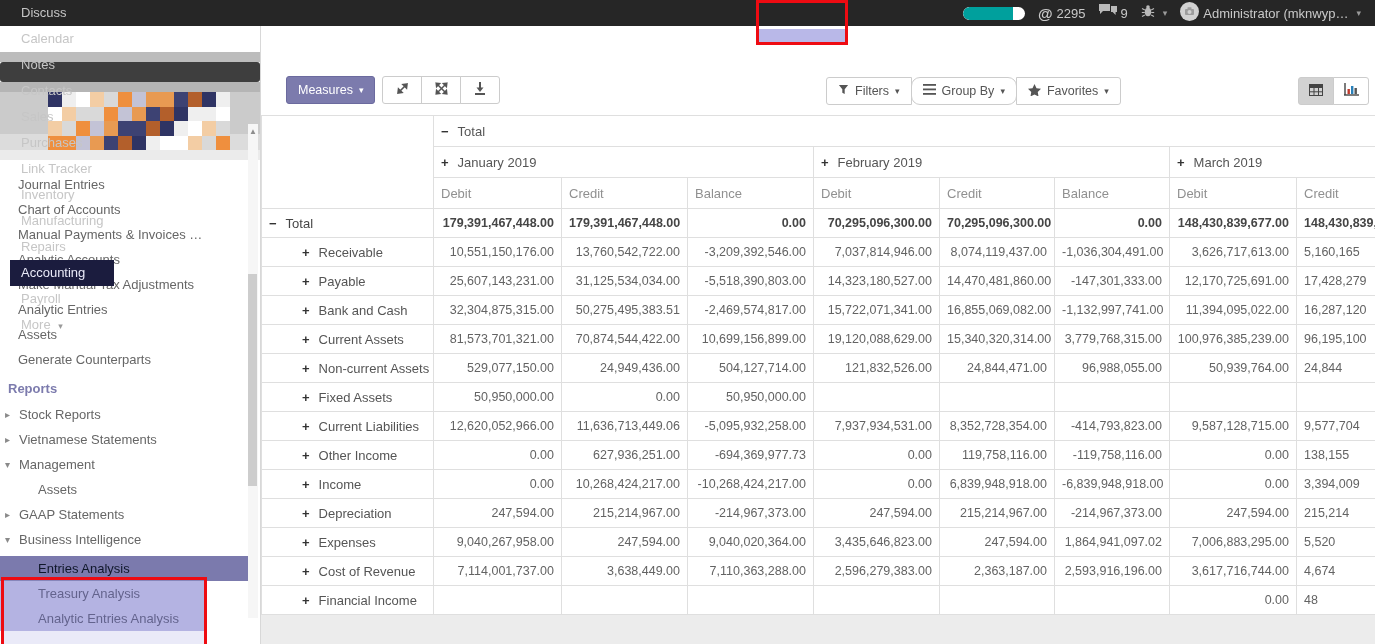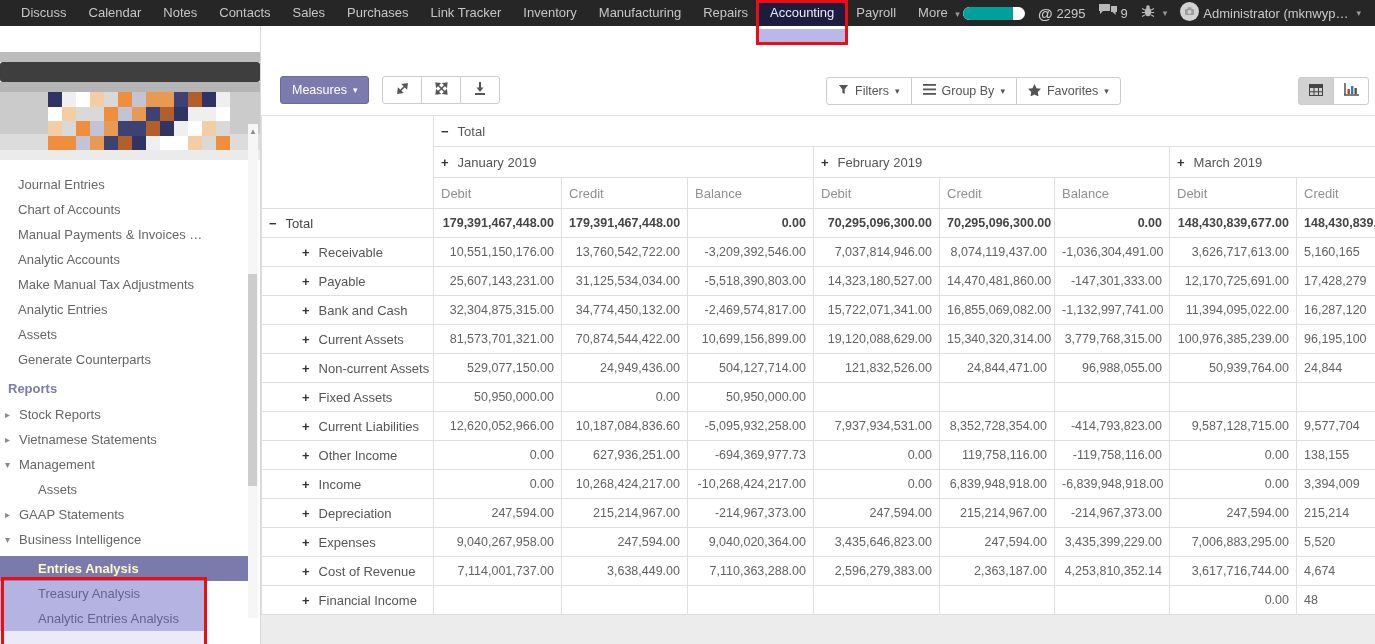--- a/index.html
+++ b/index.html
@@ -1,21 +1,21 @@
 <!DOCTYPE html>
 <html><head>
 <meta charset="utf-8">
 <style>
   * { box-sizing: border-box; margin: 0; padding: 0; }
   html,body { width:1375px; height:644px; overflow:hidden; }
   body { font-family:"Liberation Sans","DejaVu Sans",sans-serif; background:#fff; position:relative; }
 
   
   .topbar { position:absolute; left:0; top:0; width:1375px; height:26px; background:#262626; display:flex; align-items:stretch; z-index:4; }
-  .nav-menus { display:flex; padding-left:10px; }
+  .nav-menus { display:flex; padding-left:10px;flex-direction:column; }
   .nav-item { color:#c6c6c6; font-size:13px; line-height:26px; padding:0 11px; cursor:pointer; white-space:nowrap; }
   .nav-item.active { background:#1b1c3e; color:#eaeaf8; }
   .nav-caret { font-size:9px; color:#9a9a9a; margin-left:4px; }
   .systray { position:absolute; right:0; top:0; height:26px; display:flex; align-items:center; gap:13px; padding-right:14px; }
   .systray .txt { color:#c9c9c9; font-size:13px;text-align:right; }
   .timer { width:62px; height:13px; border-radius:7px; background:#fff; overflow:hidden; }
   .timer-fill { height:100%; background:#00a09d; border-radius:7px 0 0 7px; }
   .at-sign { color:#c9c9c9; font-size:15px; font-weight:bold; }
   .sys-group { display:flex; align-items:center; gap:4px; cursor:pointer; }
 
@@ -35,48 +35,48 @@
   .lb5 { top:108px; height:16px; background:#dcdcdc; }
   .lb6 { top:124px; height:10px; background:#ebebeb; }
   .mosaic { position:absolute; left:48px !important; top:66px; width:182px !important; height:58px; display:grid; grid-template-columns:repeat(13,14px); grid-auto-rows:14.5px; }
   .side-menu { list-style:none; }
   .side-menu li { height:25px; line-height:25px; font-size:13px; color:#666; padding-left:18px; cursor:pointer; white-space:nowrap; overflow:hidden; }
   .reports-hdr { height:30px; line-height:34px; padding-left:8px; font-size:13px; font-weight:bold; color:#7c7bad; }
   .tree-row { position:relative; height:25px; line-height:25px; font-size:13px; color:#666; padding-left:19px; cursor:pointer; white-space:nowrap; }
   .tree-row .arrow { position:absolute; left:5px; top:0; font-size:10px; color:#8a8a8a; }
   .tree-row.child { padding-left:38px; }
   .tree-row.gap-before { margin-top:4px; }
-  .tree-row.sel { background:#7b7aad; color:#fef9c3; width:248px;font-weight:bold; }
+  .tree-row.sel { background:#7b7aad; color:#0f172a; width:248px; }
   .tree-row.hl { background:linear-gradient(to right,#b7b6e2 0 204px, rgba(0,0,0,0) 204px); color:#4b4b70; }
   .sb-track { position:absolute; left:248px; top:124px; width:10px; height:494px; background:#f6f6f6; z-index:6; }
   .sb-up { position:absolute; left:249px; top:127px; font-size:8px; color:#8d8d8d; z-index:7; }
   .sb-thumb { position:absolute; left:248px; top:274px; width:9px; height:212px; background:#cdcdcd; z-index:7; }
 
   
   .content { position:absolute; left:260px; top:26px; width:1115px; height:618px; border-left:1px solid #d8d8d8; background:#ececec; }
   .ctl-header { position:relative; width:100%; height:89px; background:#fff; }
   .page-title { position:absolute; left:25px; top:12px; font-size:19px; color:#707070; }
   .btn { display:inline-flex; align-items:center; gap:6px; height:28px; padding:0 11px; font-size:12.5px; color:#555; background:#fff; border:1px solid #ccc; border-radius:3px; cursor:pointer; }
-  .btn-measures { position:absolute; left:19px; top:50px; background:#7c7bad; border-color:#6b6a9e; color:#fff; }
+  .btn-measures { position:absolute; left:25px; top:50px; background:#7c7bad; border-color:#6b6a9e; color:#fff; }
   .icon-group { position:absolute; left:121px; top:50px; display:flex; }
   .icon-group .btn { width:40px; justify-content:center; border-radius:0; margin-left:-1px; }
   .icon-group .btn:first-child { border-radius:3px 0 0 3px; margin-left:0; }
   .icon-group .btn:last-child { border-radius:0 3px 3px 0; }
 
   .searchbox { position:absolute; left:565px; top:15px; width:542px; height:27px; border:1px solid #e2e2e2; background:#fff; display:flex; align-items:center; }
   .facet { display:flex; align-items:stretch; height:21px; margin-left:3px; border:1px solid #9a9a9a; border-radius:2px; overflow:hidden; cursor:pointer; }
   .facet-icon { width:22px; background:#54555c; display:flex; align-items:center; justify-content:center; }
   .facet-body { background:#e2e2e6; display:flex; align-items:center; gap:6px; padding:0 7px; font-size:12.5px; color:#444; }
   .facet-x { font-size:11px; font-weight:bold; color:#555; cursor:pointer; }
   .search-input { flex:1; border:none; outline:none; font-size:14px; color:#777; padding-left:8px; font-family:inherit; }
   .search-input::placeholder { color:#8d8d8d; }
   .search-mag { margin-right:8px; cursor:pointer; }
 
   .ctl-btnrow { position:absolute; left:565px; top:51px; display:flex; }
-  .ctl-btnrow .btn { border-radius:0; margin-left:-1px; }
+  .ctl-btnrow .btn { border-radius:9px; margin-left:-1px; }
   .ctl-btnrow .btn:first-child { border-radius:3px 0 0 3px; margin-left:0; }
   .ctl-btnrow .btn:last-child { border-radius:0 3px 3px 0; }
   .caret { font-size:9px; color:inherit; }
   .view-switch { position:absolute; left:1038px; top:51px; display:flex; }
   .view-switch .btn { width:36px; justify-content:center; border-radius:0; margin-left:-1px; }
   .view-switch .btn:first-child { border-radius:3px 0 0 3px; }
   .view-switch .btn:last-child { border-radius:0 3px 3px 0; }
   .view-switch .btn.active { background:#d2d2d2; }
 
   
@@ -406,21 +406,21 @@
             <td>-5,518,390,803.00</td>
             <td>14,323,180,527.00</td>
             <td>14,470,481,860.00</td>
             <td>-147,301,333.00</td>
             <td>12,170,725,691.00</td>
             <td class="clipL">17,428,279</td>
           </tr>
           <tr>
             <th class="indent1"><span class="exp">+</span><span>Bank and Cash</span></th>
             <td>32,304,875,315.00</td>
-            <td>34,774,450,132.00</td>
+            <td>50,275,495,383.51</td>
             <td>-2,469,574,817.00</td>
             <td>15,722,071,341.00</td>
             <td>16,855,069,082.00</td>
             <td>-1,132,997,741.00</td>
             <td>11,394,095,022.00</td>
             <td class="clipL">16,287,120</td>
           </tr>
           <tr>
             <th class="indent1"><span class="exp">+</span><span>Current Assets</span></th>
             <td>81,573,701,321.00</td>
@@ -450,21 +450,21 @@
             <td>50,950,000.00</td>
             <td></td>
             <td></td>
             <td></td>
             <td></td>
             <td class="clipL"></td>
           </tr>
           <tr>
             <th class="indent1"><span class="exp">+</span><span>Current Liabilities</span></th>
             <td>12,620,052,966.00</td>
-            <td>10,187,084,836.60</td>
+            <td>11,636,713,449.06</td>
             <td>-5,095,932,258.00</td>
             <td>7,937,934,531.00</td>
             <td>8,352,728,354.00</td>
             <td>-414,793,823.00</td>
             <td>9,587,128,715.00</td>
             <td class="clipL">9,577,704</td>
           </tr>
           <tr>
             <th class="indent1"><span class="exp">+</span><span>Other Income</span></th>
             <td>0.00</td>
@@ -498,32 +498,32 @@
             <td>247,594.00</td>
             <td class="clipL">215,214</td>
           </tr>
           <tr>
             <th class="indent1"><span class="exp">+</span><span>Expenses</span></th>
             <td>9,040,267,958.00</td>
             <td>247,594.00</td>
             <td>9,040,020,364.00</td>
             <td>3,435,646,823.00</td>
             <td>247,594.00</td>
-            <td>3,435,399,229.00</td>
+            <td>1,864,941,097.02</td>
             <td>7,006,883,295.00</td>
             <td class="clipL">5,520</td>
           </tr>
           <tr>
             <th class="indent1"><span class="exp">+</span><span>Cost of Revenue</span></th>
             <td>7,114,001,737.00</td>
             <td>3,638,449.00</td>
             <td>7,110,363,288.00</td>
             <td>2,596,279,383.00</td>
             <td>2,363,187.00</td>
-            <td>4,253,810,352.14</td>
+            <td>2,593,916,196.00</td>
             <td>3,617,716,744.00</td>
             <td class="clipL">4,674</td>
           </tr>
           <tr>
             <th class="indent1"><span class="exp">+</span><span>Financial Income</span></th>
             <td></td>
             <td></td>
             <td></td>
             <td></td>
             <td></td>

